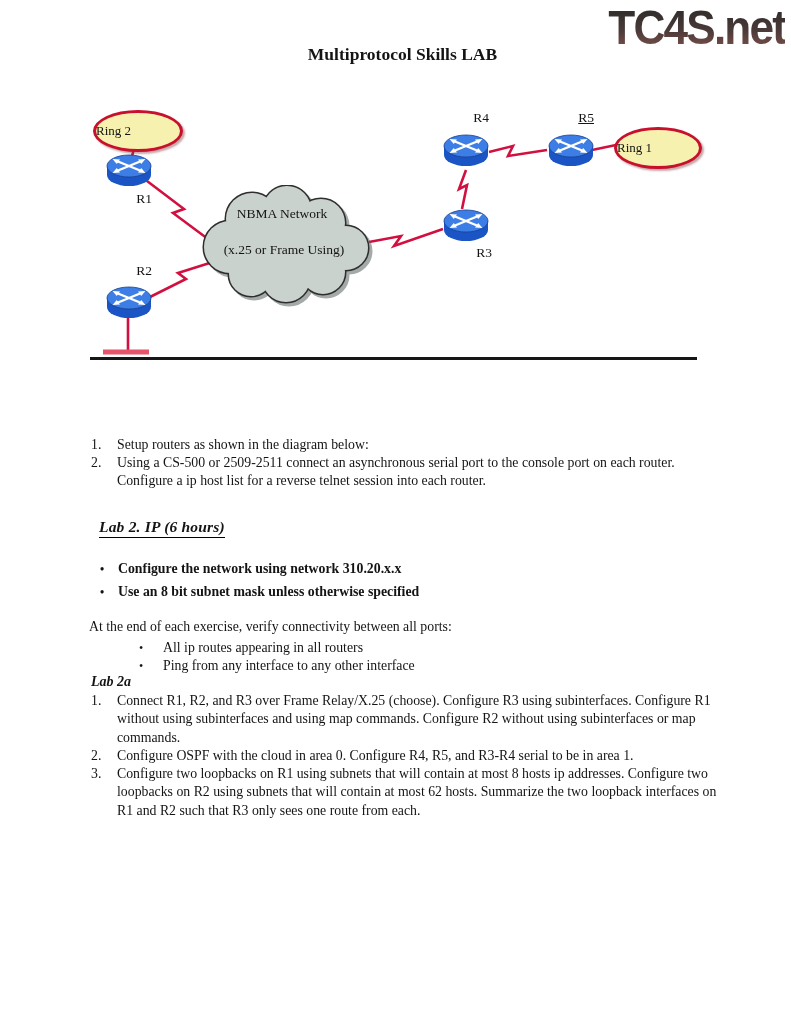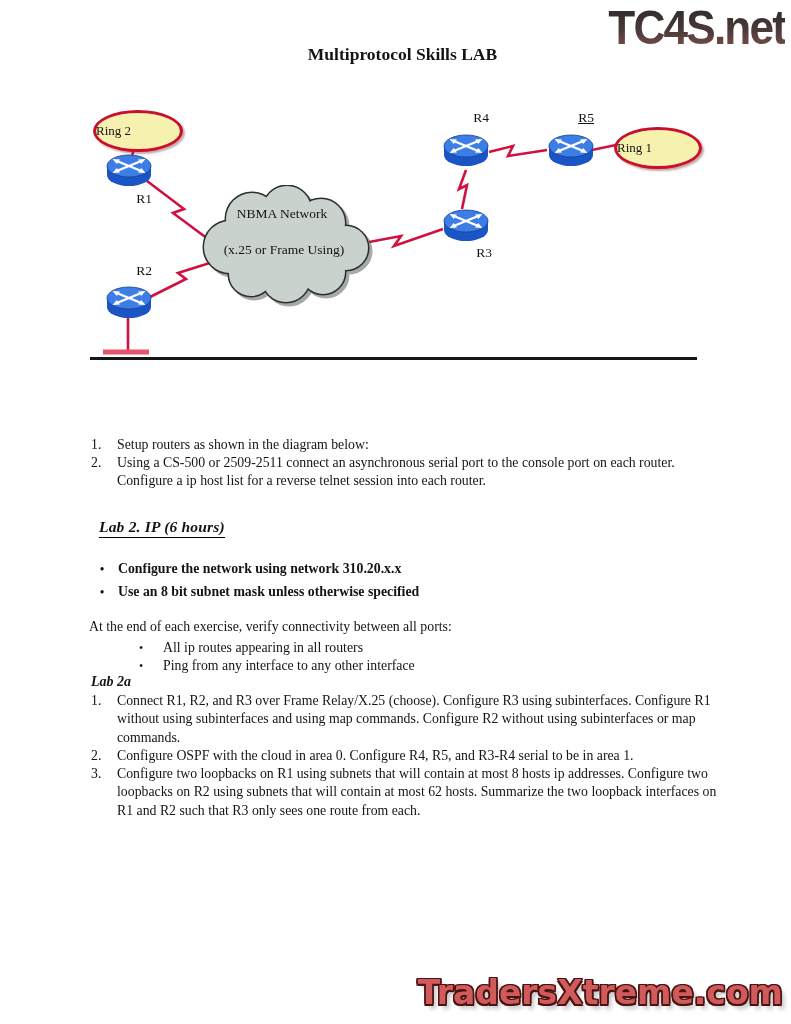--- a/index.html
+++ b/index.html
@@ -71,21 +71,20 @@
   .sub-bullet .marker{width:24px;}
   .plain-line{position:absolute; font-size:13.8px; line-height:18.3px;}
   .lab2a{position:absolute; font-size:14px; font-weight:bold; font-style:italic;}
 </style>
 </head>
 <body>
 
 <div id="page">
 
   <div class="tc4s">TC4S.net</div>
-  <div class="traders">TradersXtreme.com</div>
 
   <div class="title">Multiprotocol Skills LAB</div>
 
   <div id="diagram">
 
     <svg id="wires" viewBox="0 0 791 290">
       <g stroke="#d11040" stroke-width="2.6" fill="none" stroke-linejoin="miter" stroke-linecap="butt">
         <path d="M135,55 L131,70"></path>
         <path d="M147,91 L184,119 L173,123 L212,152"></path>
         <path d="M150,207 L186,189 L178,183 L216,171"></path>

